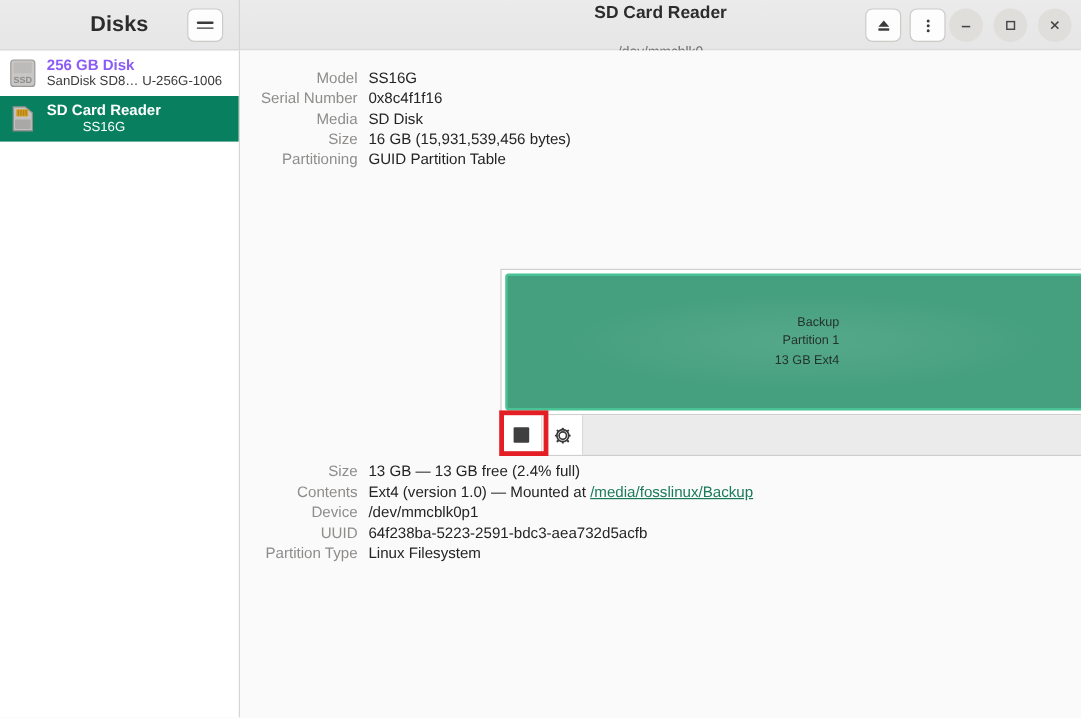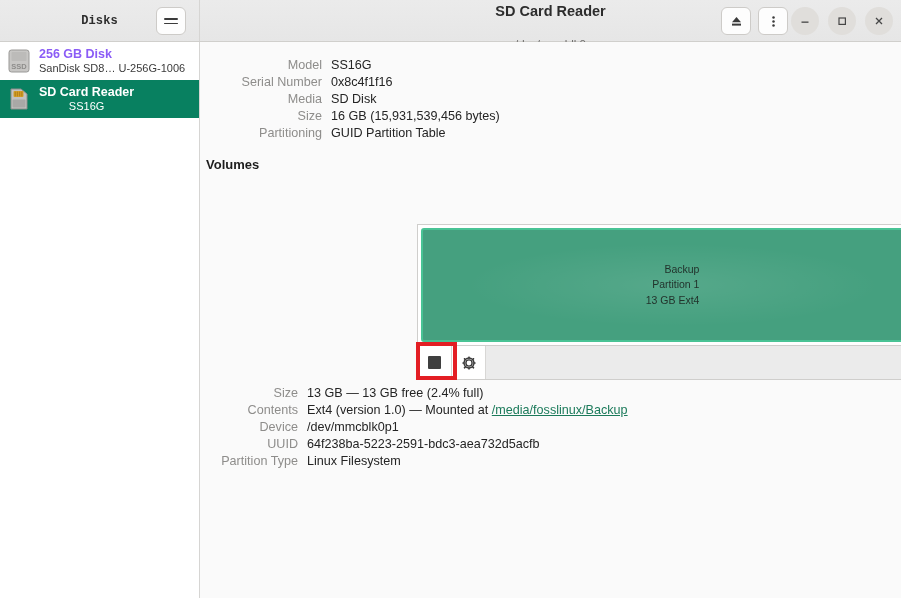--- a/index.html
+++ b/index.html
@@ -37,25 +37,24 @@
     flex: 0 0 200px;
     display: flex;
     align-items: center;
     justify-content: center;
     position: relative;
     border-right: 1px solid #d6d5d3;
     background: linear-gradient(#ebebeb, #e6e6e6);
   }
 
   .app-title {
-    font-size: 12px;
+    font-size: 18px;
     font-weight: bold;
     color: #2c2c2c;
     letter-spacing: .1px;
-    font-family: Liberation Mono, monospace;
   }
 
   .menu-btn {
     position: absolute;
     right: 13px;
     top: 7px;
     width: 30px;
     height: 28px;
     border: 1px solid #cdcbc8;
     border-radius: 6px;
@@ -193,21 +192,20 @@
     flex: 1;
     background: #fafafa;
     position: relative;
     overflow: hidden;
     padding: 0;
   }
 
   .info-table {
     margin: 14px 0 0 0;
     border-spacing: 0;
-    padding-left: 24px;
   }
   .info-table td {
     font-size: 12.6px;
     padding: 1.5px 0;
     vertical-align: top;
   }
   .lbl {
     color: #8e8d8b;
     text-align: right;
     padding-right: 9px !important;
@@ -458,21 +456,20 @@
           <td class="lbl">Size</td>
           <td class="val">16 GB (15,931,539,456 bytes)</td>
         </tr>
         <tr>
           <td class="lbl">Partitioning</td>
           <td class="val">GUID Partition Table</td>
         </tr>
       </tbody>
         </table>
 
-      <div class="section-title">Volumes</div>
 
       <div class="vol-wrap">
 
         <div class="vol-bar">
           <div class="part" id="part-block" style="flex: 0 0 76%; background: rgb(69, 160, 127); border-color: rgb(73, 195, 149);">
             <div class="part-label">
               <div>Backup</div>
               <div>Partition 1</div>
               <div>13 GB Ext4</div>
             </div>

